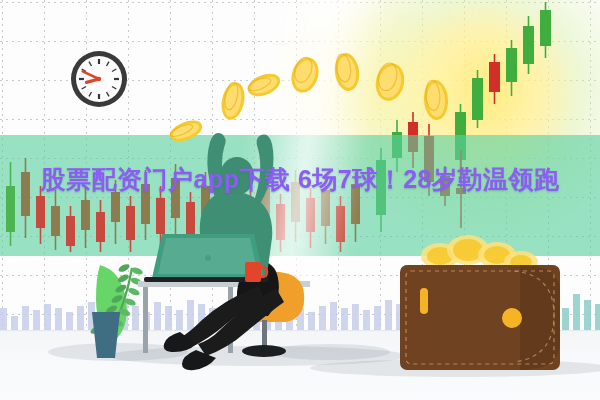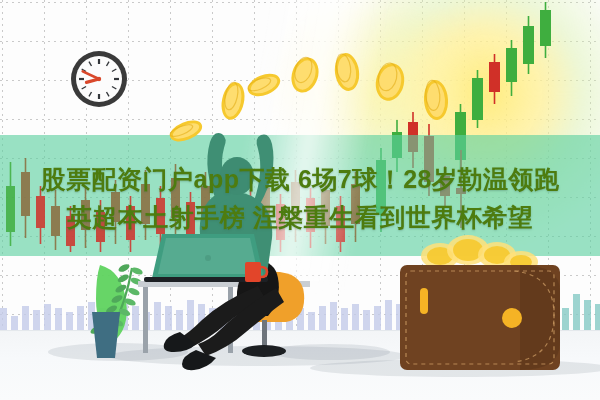--- a/index.html
+++ b/index.html
@@ -47,21 +47,21 @@
   
   .floor{
     position:absolute;left:0;top:330px;width:600px;height:70px;
     background:linear-gradient(to bottom,#f3f5f7 0%, #f7f9fb 40%, #fafbfc 100%);
   }
   .floorline{position:absolute;left:0;top:330px;width:600px;height:1px;background:#e4e8ec;}
 
   
   .headline{
     position:absolute;left:0;top:160px;width:600px;
-    text-align:center;color:#4d7c0f;font-weight:bold;
+    text-align:center;color:#8b5cf6;font-weight:bold;
     font-size:25px;line-height:38px;letter-spacing:.5px;
     text-shadow:0 1px 2px rgba(60,110,90,.35);
     z-index:60;pointer-events:none;
   }
   .headline div{white-space:nowrap;}
 
   .sheen{
     position:absolute;left:250px;top:-20px;width:120px;height:300px;
     background:linear-gradient(to right, rgba(255,255,255,0), rgba(255,255,255,.75), rgba(255,255,255,0));
     transform:rotate(9deg);filter:blur(5px);
@@ -442,16 +442,15 @@
         <path d="M520 265 q40 0 40 26 l0 52 q0 27 -40 27 z" fill="#5a3419" opacity="0.55"></path>
         <rect x="406" y="271" width="148" height="93" rx="5" fill="none" stroke="#c99a62" stroke-width="1.2" stroke-dasharray="4 4" opacity="0.8"></rect>
         <path d="M514 271 q40 4 40 44 q0 42 -40 47" fill="none" stroke="#c99a62" stroke-width="1.2" stroke-dasharray="4 4" opacity="0.75"></path>
         <rect x="420" y="288" width="8" height="26" rx="4" fill="#f5b325"></rect>
         <circle cx="512" cy="318" r="10" fill="#f5b325"></circle>
       </g>
     </svg>
 
   <div class="headline">
     <div>股票配资门户app下载 6场7球！28岁勒温领跑</div>
-    <div>英超本土射手榜 涅槃重生看到世界杯希望</div>
   </div>
 
 </div>
 
 </body></html>

